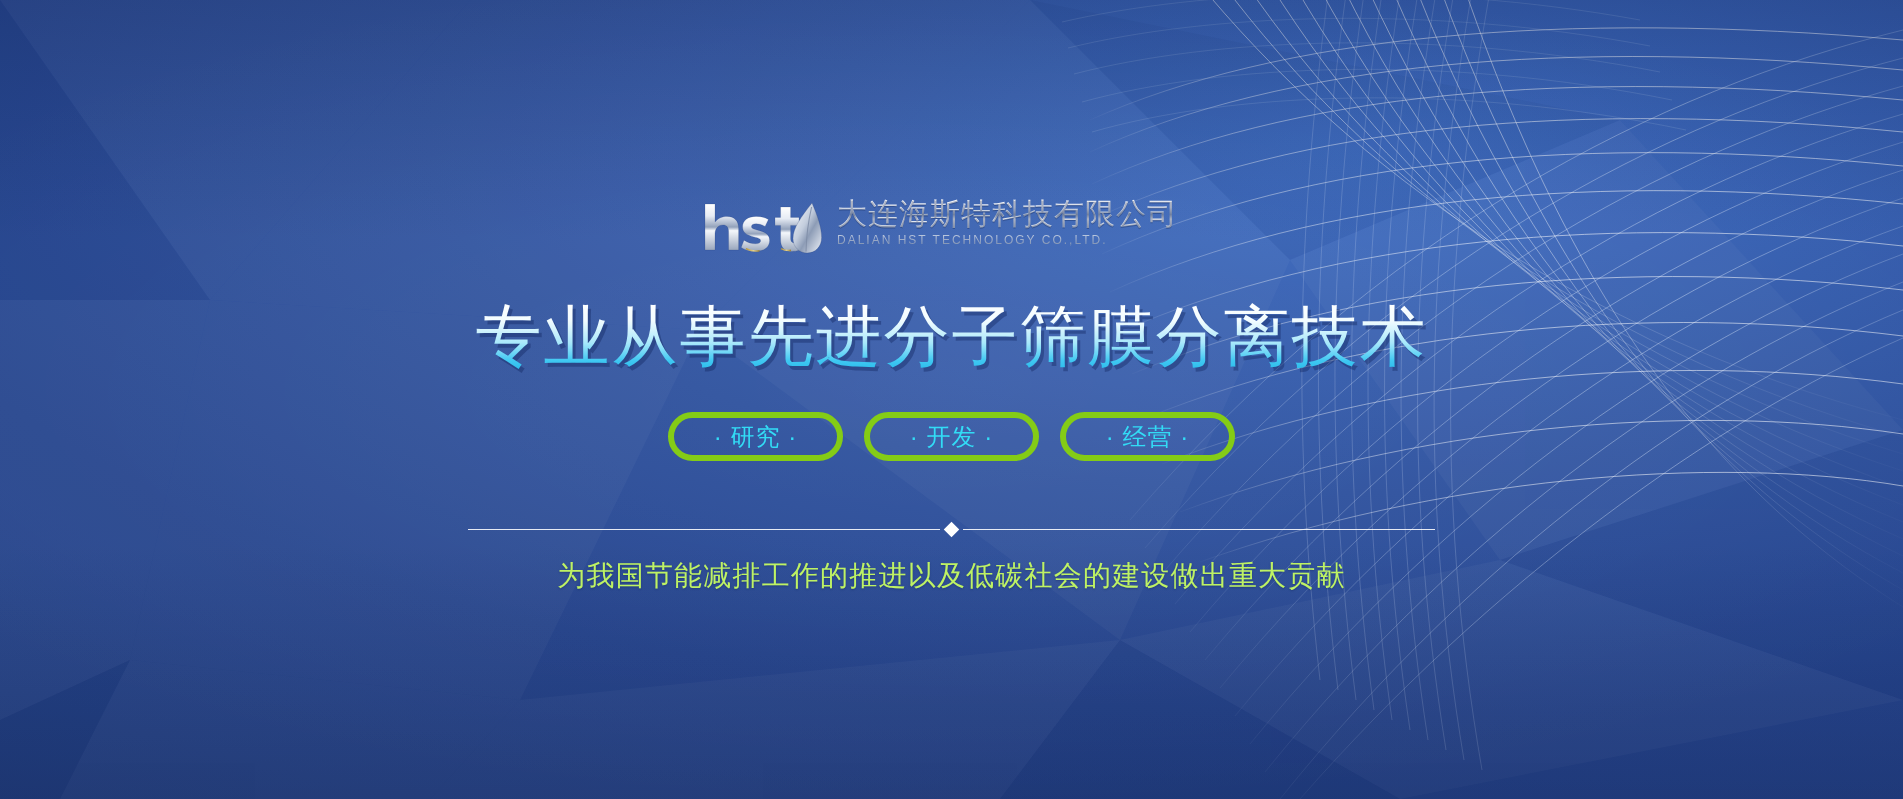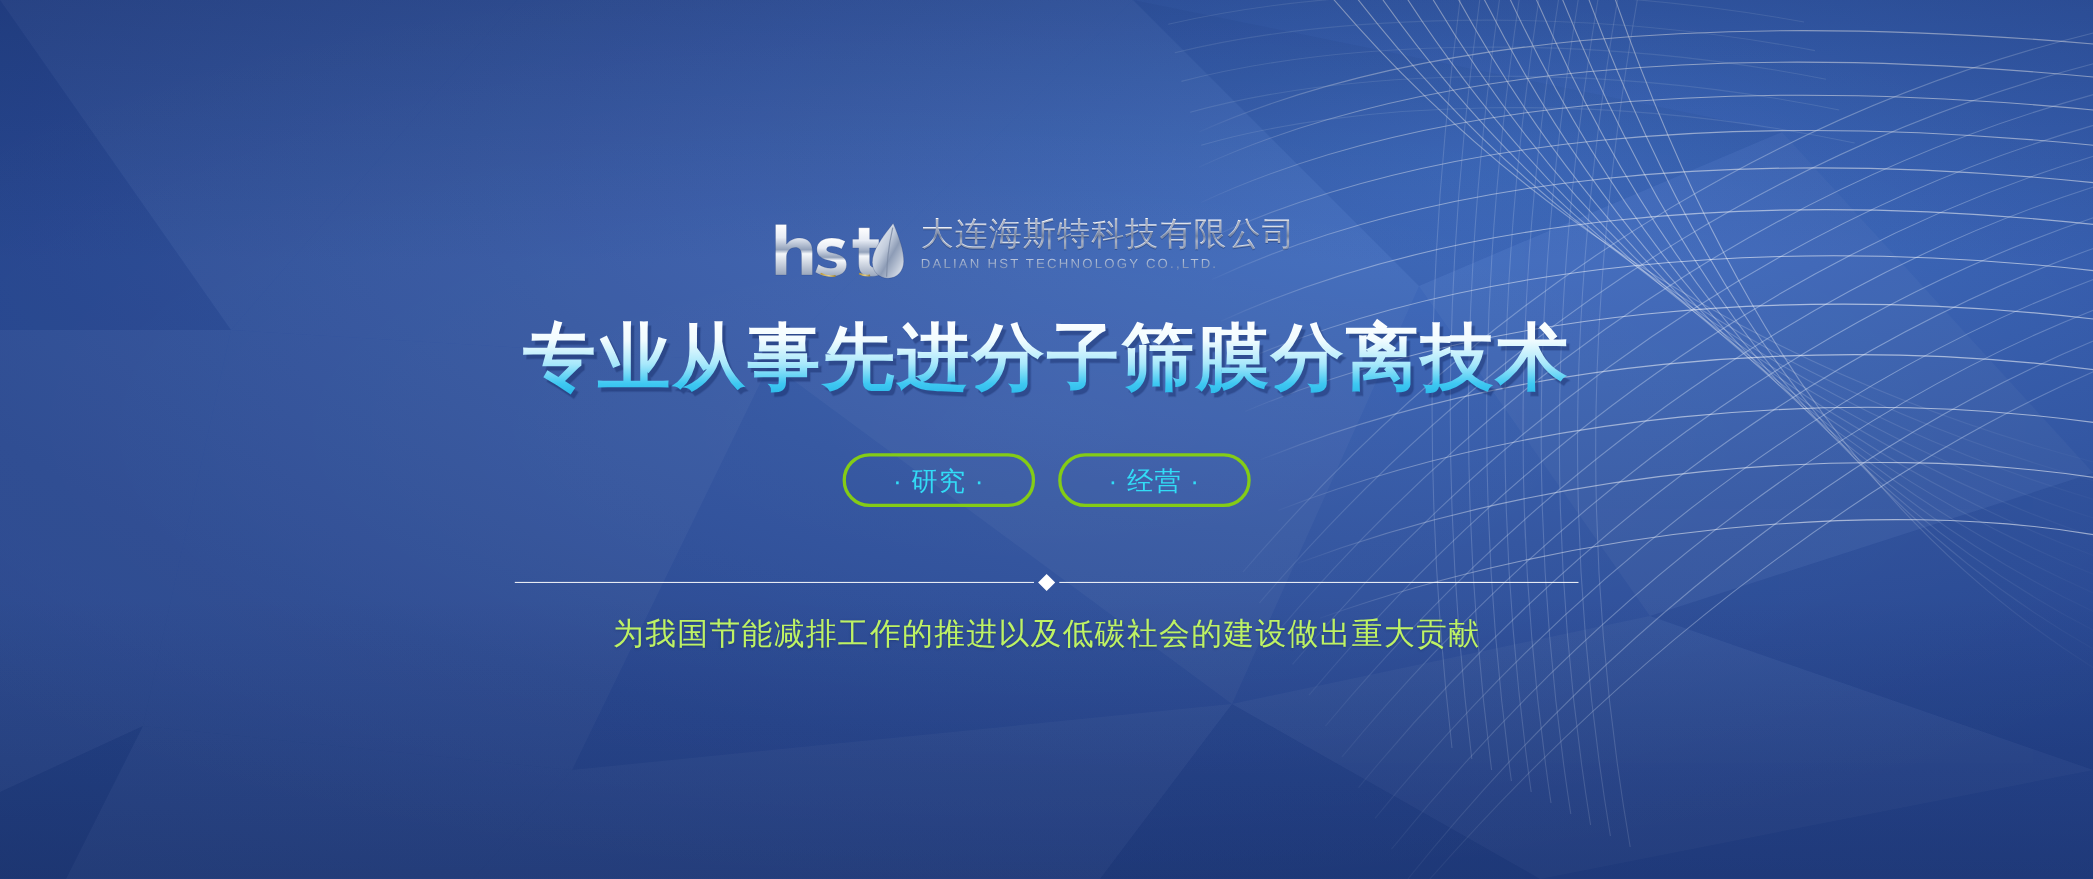--- a/index.html
+++ b/index.html
@@ -93,24 +93,24 @@
     color: transparent;
     opacity: 0.82;
     white-space: nowrap;
   }
 
   
   #headline {
     position: absolute;
     left: 0;
     right: 0;
-    top: 288px;
+    top: 300px;
     text-align: center;
     font-size: 66px;
-    font-weight: 700;
+    font-weight: 400;
     letter-spacing: 2px;
     line-height: 1.12;
     background: linear-gradient(180deg, #ffffff 0%, #f2fcff 28%, #a8e8fb 58%, #3fc8f2 82%, #23b6e8 100%);
     -webkit-background-clip: text;
     background-clip: text;
     color: transparent;
     filter: drop-shadow(3px 4px 0 rgba(18,38,95,0.40));
     white-space: nowrap;
   }
 
@@ -120,21 +120,21 @@
     left: 0;
     right: 0;
     top: 412px;
     display: flex;
     justify-content: center;
     gap: 21px;
   }
   .pill {
     width: 175px;
     height: 49px;
-    border: 3px solid #84cc16;
+    border: 6px solid #84cc16;
     border-radius: 999px;
     display: flex;
     align-items: center;
     justify-content: center;
     color: #32dcf6;
     font-size: 24px;
     letter-spacing: 1px;
     background: transparent;
     box-sizing: border-box;
   }
@@ -347,20 +347,21 @@
           <div id="logo-cn">大连海斯特科技有限公司</div>
           <div id="logo-en">DALIAN HST TECHNOLOGY CO.,LTD.</div>
         </div>
       </div>
     </div>
 
     <div id="headline">专业从事先进分子筛膜分离技术</div>
 
     <div id="pill-row">
       <div class="pill">· 研究 ·</div>
+      <div class="pill">· 开发 ·</div>
       <div class="pill">· 经营 ·</div>
     </div>
 
     <div id="divider-wrap">
       <div class="divider-line"></div>
       <div id="divider-diamond"></div>
       <div class="divider-line"></div>
     </div>
 
     <div id="tagline">为我国节能减排工作的推进以及低碳社会的建设做出重大贡献</div>

